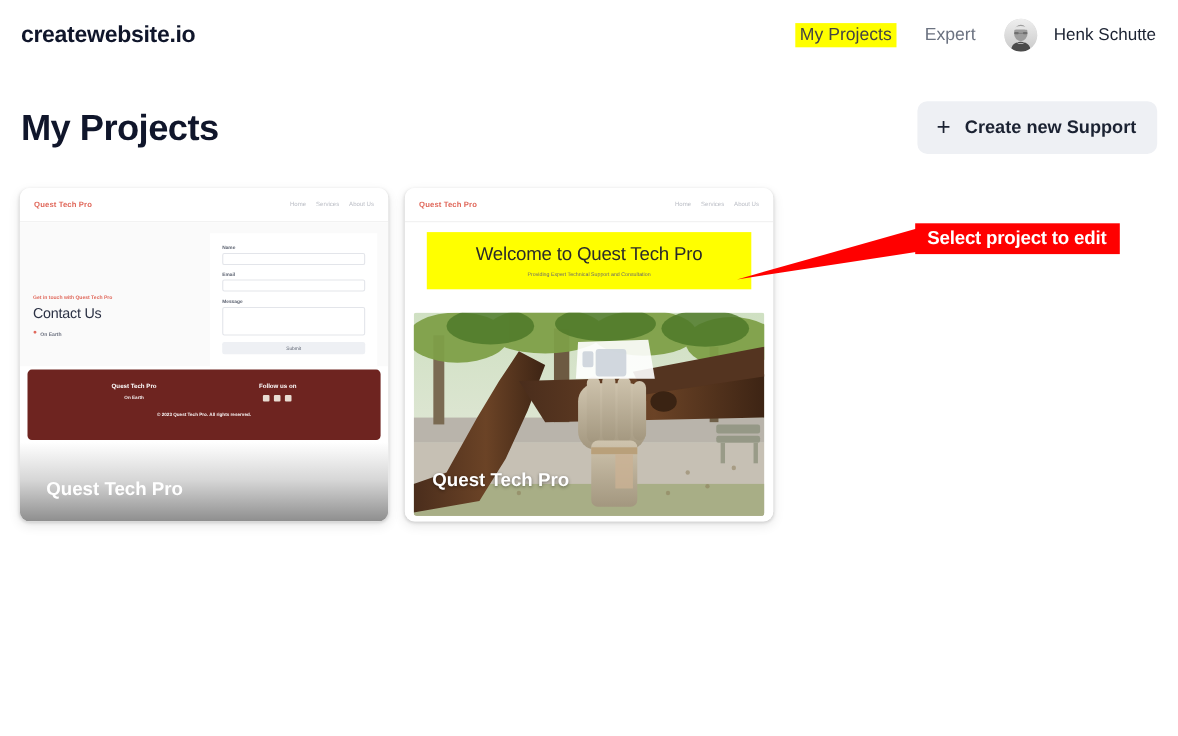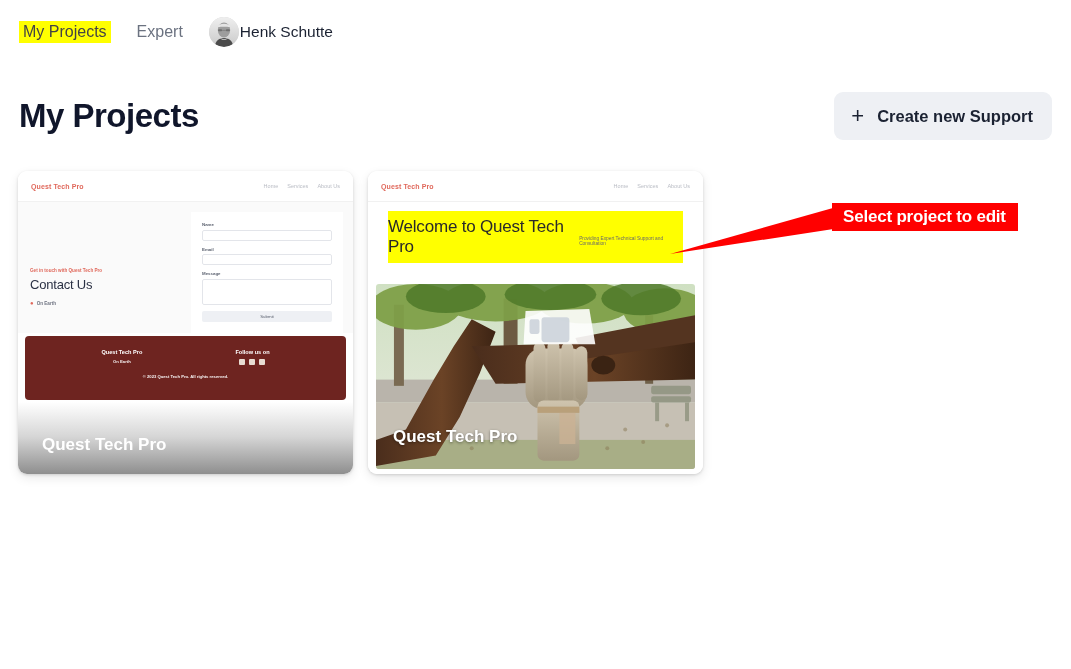--- a/index.html
+++ b/index.html
@@ -19,21 +19,21 @@
   }
   .brand {
     font-size: 21px; font-weight: bold; color: #10162b; letter-spacing: -0.3px;
   }
   .topnav { display: flex; align-items: center; gap: 0px; }
   .nav-link {
     font-size: 16px; color: #6b7280; padding: 2px 4px; margin-right: 22px;
     text-decoration: none; cursor: pointer;
   }
   .nav-link.active { background: #ffff00; color: #444444; }
-  .user-chip { display: flex; align-items: center; gap: 1px; cursor: pointer; }
+  .user-chip { display: flex; align-items: center; gap: 15px; cursor: pointer; }
   .avatar {
     width: 30px; height: 30px; border-radius: 50%; overflow: hidden;
     background: #d8d8d8; position: relative; flex: none;
   }
   .avatar svg { display: block; }
   .user-name { font-size: 15.5px; color: #1b2232; }
 
   
   .page-head {
     position: absolute; top: 92px; left: 19px; width: 1033px;
@@ -115,21 +115,21 @@
   }
   .card-label {
     position: absolute; left: 24px; bottom: 19px;
     font-size: 17px; font-weight: bold; color: #ffffff;
   }
   .card-label.shadow { text-shadow: 0 1px 3px rgba(0,0,0,.45); left: 25px; bottom: 27px; }
 
   
   .c2-hero {
     position: absolute; left: 20px; right: 20px; top: 40px; height: 52px;
-    background: #ffff00; display: flex; flex-direction: row;
+    background: #ffff00; display: flex; flex-direction: column;
     align-items: center; justify-content: center;
   }
   .c2-hero-title { font-size: 17px; color: #2a2a2a; letter-spacing: -.2px; }
   .c2-hero-sub { font-size: 4.8px; color: #6a6a6a; margin-top: 7px; }
   .c2-photo {
     position: absolute; left: 8px; right: 8px; top: 113px; bottom: 5px;
     border-radius: 3px; overflow: hidden;
   }
   .c2-photo svg { display: block; width: 100%; height: 100%; }
 
@@ -140,20 +140,21 @@
     display: flex; align-items: center; padding: 0 12px 0 11px; letter-spacing: -.2px;
   }
   .anno-arrow { position: absolute; left: 664px; top: 196px; }
 </style>
 </head>
 <body>
 
 <div class="page">
 
   <div class="topbar">
+    <div class="brand">createwebsite.io</div>
     <div class="topnav">
       <span class="nav-link active">My Projects</span>
       <span class="nav-link">Expert</span>
       <div class="user-chip">
         <div class="avatar">
           <svg viewBox="0 0 30 30" width="30" height="30" aria-hidden="true">
             <defs>
               <clipPath id="avclip">
                   <circle cx="15" cy="15" r="15"></circle>
                 </clipPath>

